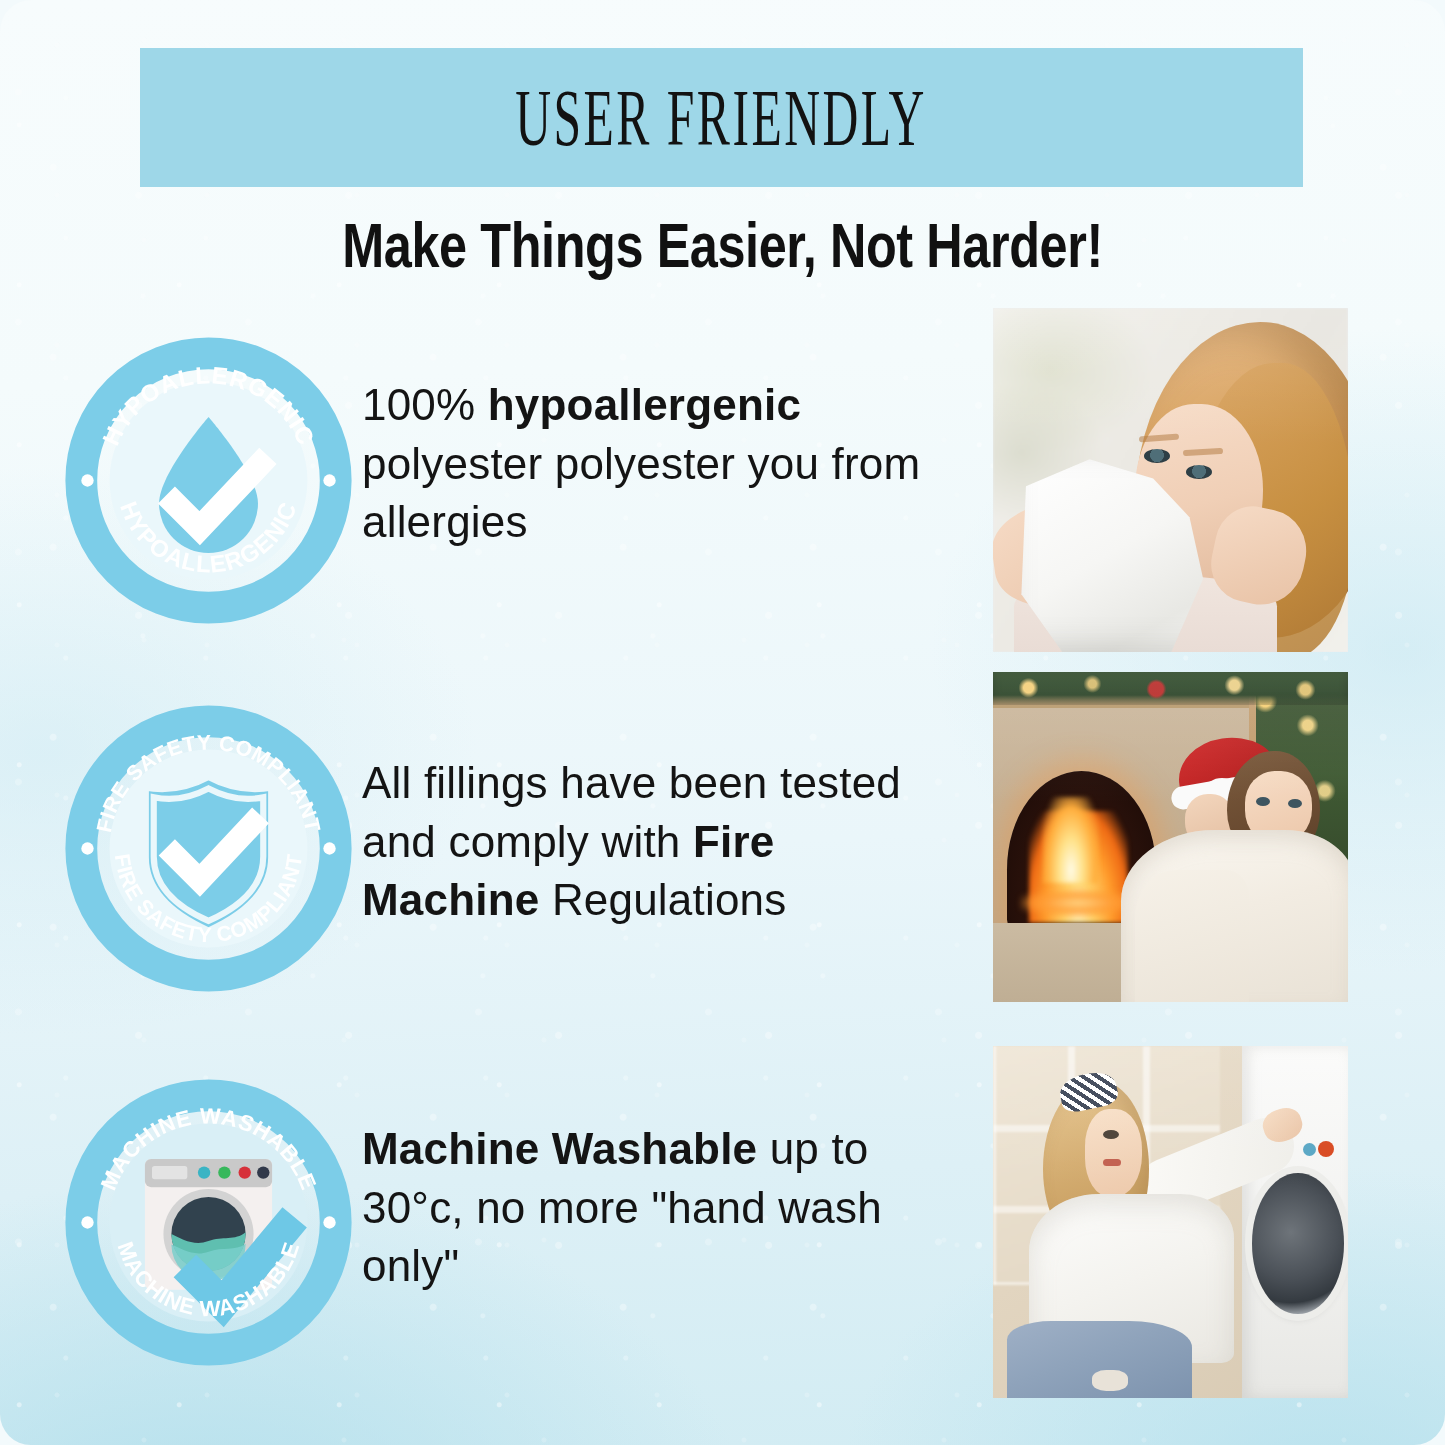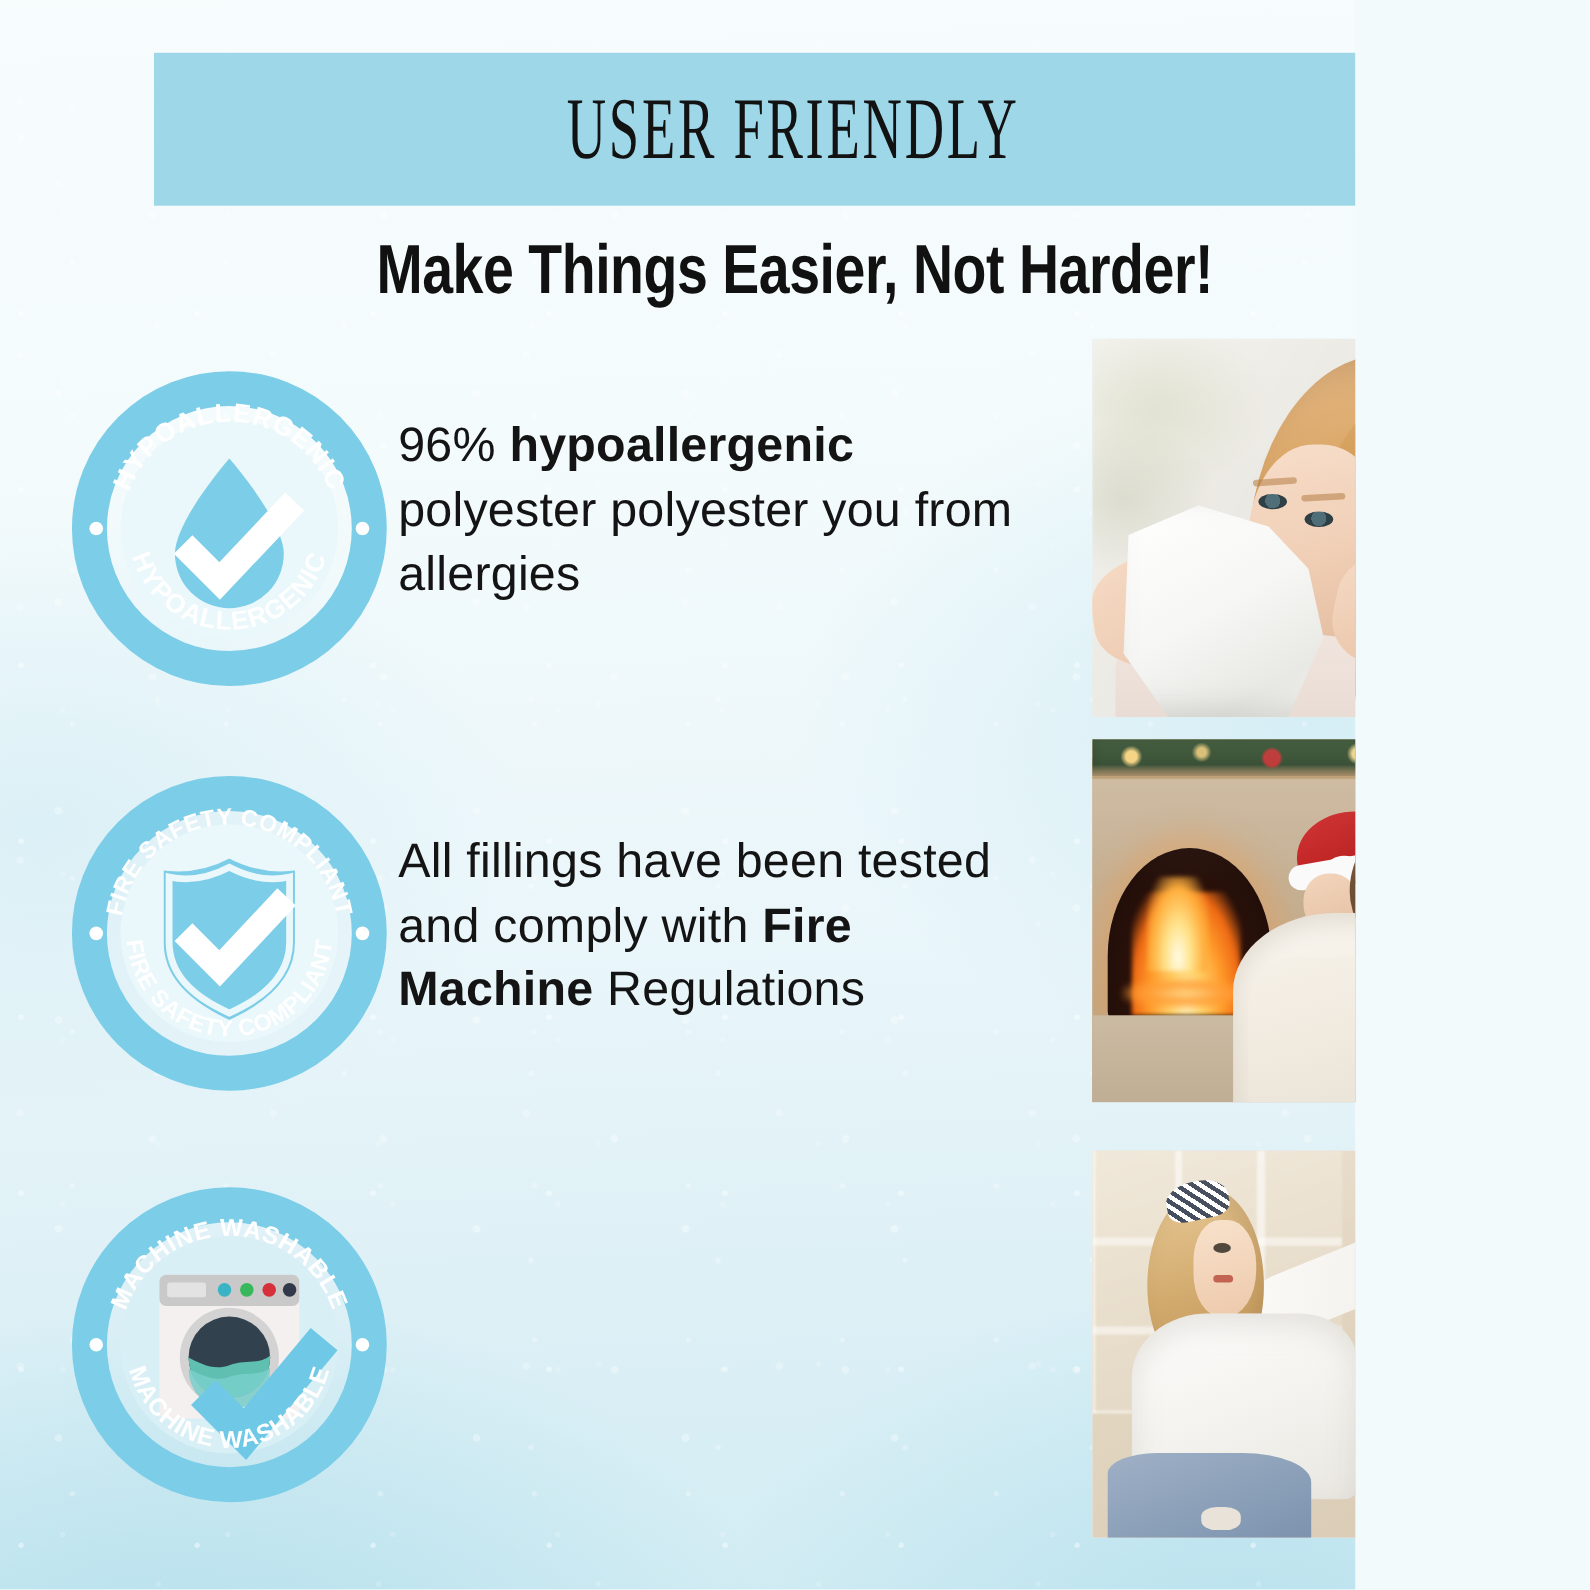--- a/index.html
+++ b/index.html
@@ -2,27 +2,28 @@
 <html><head>
 <meta charset="utf-8">
 <style>
   html,body{margin:0;padding:0;}
   body{
     width:1445px;height:1445px;overflow:hidden;
     font-family:"DejaVu Sans", sans-serif;
     background:#f3fafc;
   }
   #page{
-    position:relative;width:1232px;height:1445px;overflow:hidden;
+    position:relative;width:1445px;height:1445px;overflow:hidden;
     background:
       radial-gradient(ellipse 900px 620px at 14% 108%, rgba(176,222,235,.95) 0%, rgba(176,222,235,0) 62%),
       radial-gradient(ellipse 820px 560px at 92% 104%, rgba(178,223,236,.80) 0%, rgba(178,223,236,0) 60%),
       radial-gradient(ellipse 760px 520px at 97% 45%, rgba(193,229,240,.55) 0%, rgba(193,229,240,0) 62%),
       radial-gradient(ellipse 700px 460px at 3% 52%, rgba(198,231,241,.45) 0%, rgba(198,231,241,0) 62%),
       linear-gradient(178deg,#f7fcfd 0%,#f4fbfc 26%,#eaf6fa 58%,#ddf0f6 80%,#d2ecf3 100%);
+    border-radius: 31px;
   }
   
   #grain{
     position:absolute;inset:0;pointer-events:none;opacity:.55;
     background-image:
       radial-gradient(circle at 12% 78%, rgba(255,255,255,.8) 0 2px, transparent 3px),
       radial-gradient(circle at 28% 88%, rgba(255,255,255,.6) 0 3px, transparent 4px),
       radial-gradient(circle at 47% 70%, rgba(255,255,255,.5) 0 2px, transparent 3px),
       radial-gradient(circle at 66% 93%, rgba(255,255,255,.6) 0 3px, transparent 4px),
       radial-gradient(circle at 84% 74%, rgba(255,255,255,.5) 0 2px, transparent 3px),
@@ -253,21 +254,21 @@
           <text font-family="Liberation Sans, sans-serif" font-size="27" font-weight="700" fill="#ffffff" letter-spacing="1.2">
             <textPath href="#arcTop0" startOffset="50%" text-anchor="middle">HYPOALLERGENIC</textPath>
           </text>
           <text font-family="Liberation Sans, sans-serif" font-size="27" font-weight="700" fill="#ffffff" letter-spacing="1.2">
             <textPath href="#arcBot0" startOffset="50%" text-anchor="middle">HYPOALLERGENIC</textPath>
           </text>
         </svg>
       </div>
     </div>
     <div class="feat-text">
-      <span>96% </span><b>hypoallergenic</b><span> polyester polyester you from allergies</span>
+      <span>100% </span><b>hypoallergenic</b><span> polyester polyester you from allergies</span>
     </div>
   </div>
 
   <div class="row" id="row1">
     <div class="badge-wrap">
       <div class="badge">
         <svg viewBox="0 0 300 300" aria-hidden="true">
           <defs>
             <path id="arcTop1" d="M 38 150 A 112 112 0 0 1 262 150"></path>
             <path id="arcBot1" d="M 44 150 A 106 106 0 0 0 256 150"></path>
@@ -324,20 +325,23 @@
           <circle cx="13" cy="150" r="7" fill="#ffffff"></circle>
           <circle cx="287" cy="150" r="7" fill="#ffffff"></circle>
           <text font-family="Liberation Sans, sans-serif" font-size="25" font-weight="700" fill="#ffffff" letter-spacing="0.9">
             <textPath href="#arcTop2" startOffset="50%" text-anchor="middle">MACHINE WASHABLE</textPath>
           </text>
           <text font-family="Liberation Sans, sans-serif" font-size="25" font-weight="700" fill="#ffffff" letter-spacing="0.9">
             <textPath href="#arcBot2" startOffset="50%" text-anchor="middle">MACHINE WASHABLE</textPath>
           </text>
         </svg>
       </div>
+    </div>
+    <div class="feat-text">
+      <b>Machine Washable</b><span> up to 30°c, no more "hand wash only"</span>
     </div>
   </div>
 
   <div class="photo" id="photo0">
     <div class="inner">
       <div class="p1-bg"></div>
       <div class="p1-hair"></div>
       <div class="p1-hair2"></div>
       <div class="p1-face"></div>
       <div class="p1-brow l"></div>

